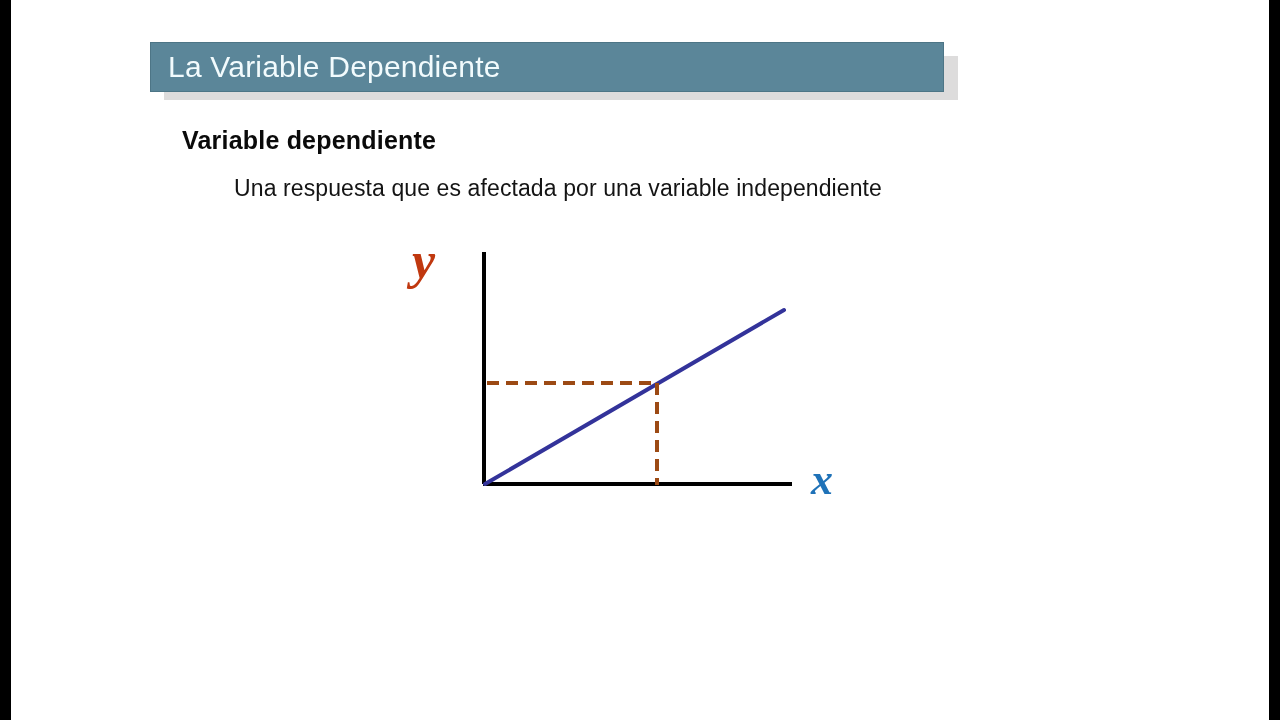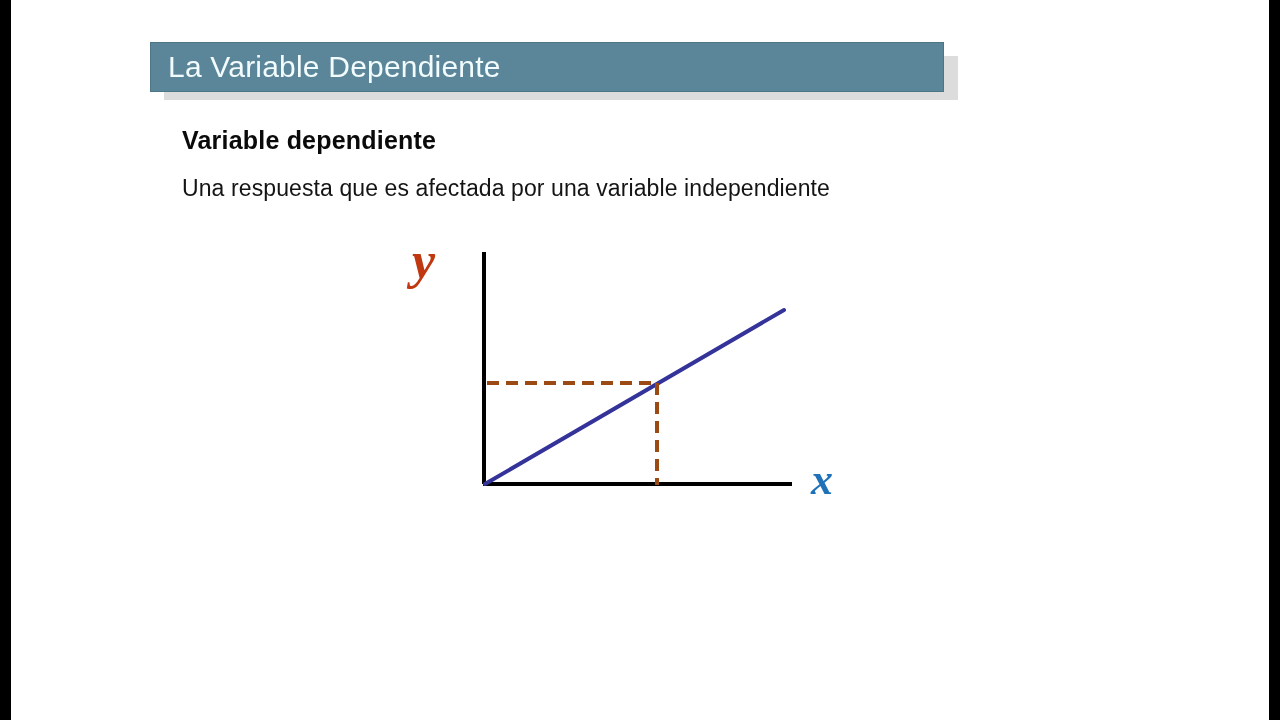--- a/index.html
+++ b/index.html
@@ -8,20 +8,21 @@
     padding: 0;
     background: #ffffff;
   }
   #slide-root {
     position: relative;
     width: 1280px;
     height: 720px;
     background: #ffffff;
     overflow: hidden;
     font-family: "Liberation Sans", sans-serif;
+    text-align: right;
   }
   
   .letterbox {
     position: absolute;
     top: 0;
     width: 11px;
     height: 720px;
     background: #000000;
   }
   .letterbox.left  { left: 0; }

